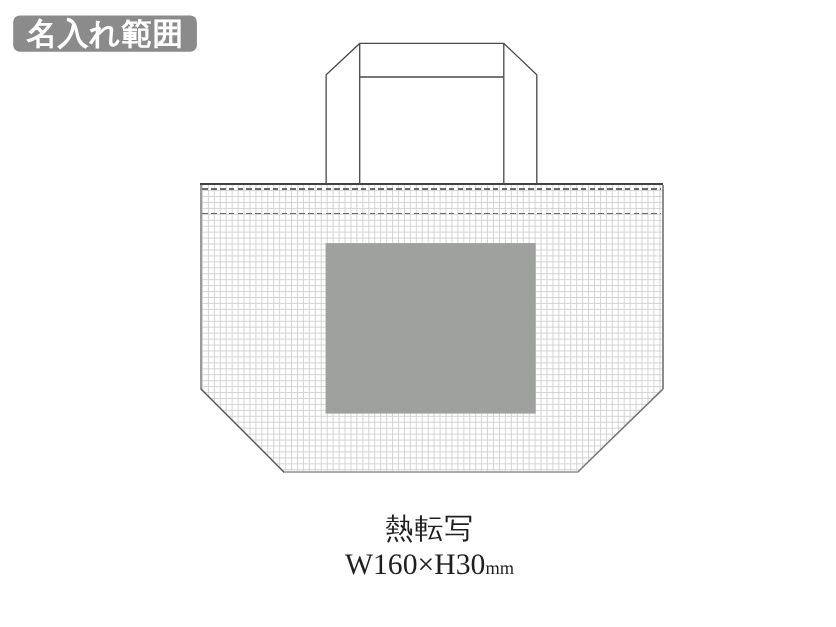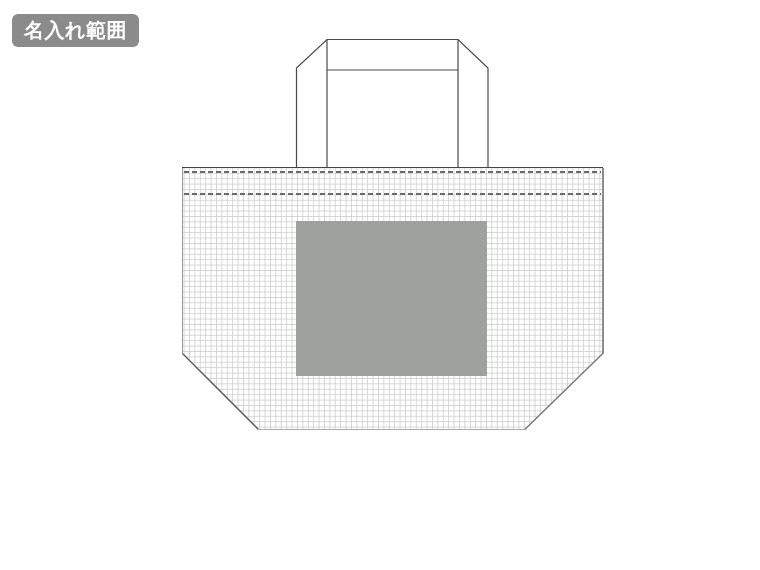--- a/index.html
+++ b/index.html
@@ -14,21 +14,21 @@
     background: #ffffff;
     overflow: hidden;
     font-family: "Liberation Sans", "DejaVu Sans", sans-serif;
   }
   .badge {
     position: absolute;
     left: 12px;
     top: 14px;
     background: #8b8b8b;
     color: #ffffff;
-    font-size: 20px;
+    font-size: 28px;
     font-weight: bold;
     line-height: 27px;
     padding: 3px 12px;
     border-radius: 6px;
     letter-spacing: 0.5px;
     white-space: nowrap;
   }
   .bag-svg {
     position: absolute;
     left: 0;
@@ -85,14 +85,20 @@
     <line x1="184" y1="194" x2="601" y2="194" stroke="#6a6a6a" stroke-width="1.4" stroke-dasharray="5 3" shape-rendering="crispEdges"></line>
     <line x1="182.7" y1="168" x2="182.7" y2="353.5" stroke="#9a9a9a" stroke-width="1.4" shape-rendering="crispEdges"></line>
     <line x1="602.6" y1="168" x2="602.6" y2="353.5" stroke="#8c8c8c" stroke-width="1.8" shape-rendering="crispEdges"></line>
     <line x1="182.5" y1="353.5" x2="258.5" y2="429.5" stroke="#555555" stroke-width="1.3"></line>
     <line x1="602.8" y1="353.5" x2="524.8" y2="429.5" stroke="#777777" stroke-width="1.4"></line>
     <line x1="258" y1="429.5" x2="525" y2="429.5" stroke="#ababab" stroke-width="1.8" shape-rendering="crispEdges"></line>
 
     <rect x="296" y="221" width="191" height="155" fill="#9fa19f"></rect>
   </svg>
 
+  <div class="caption">
+    <div class="method">熱転写</div>
+    <div class="size">
+      <span>W160×H30</span><span class="unit">mm</span>
+    </div>
+  </div>
 
 </div>
 
 </body></html>

